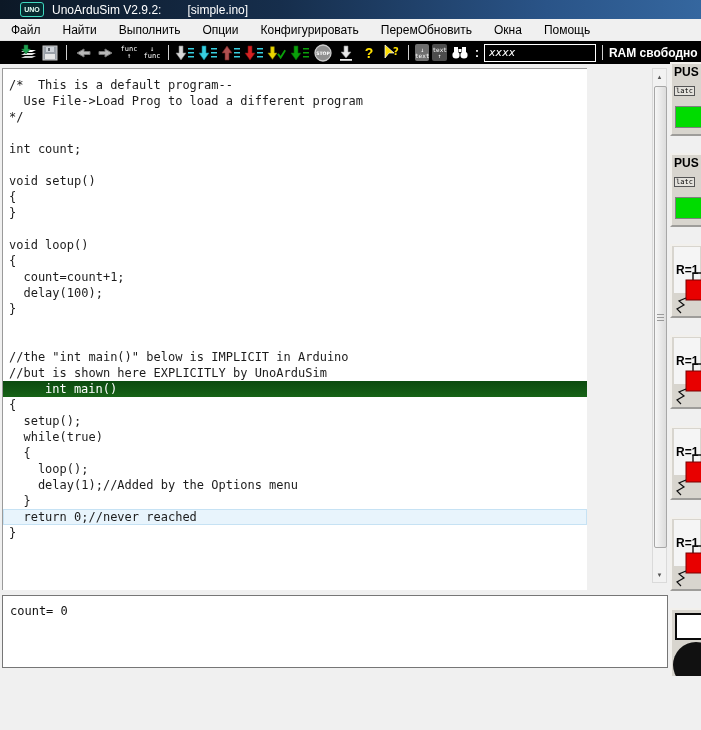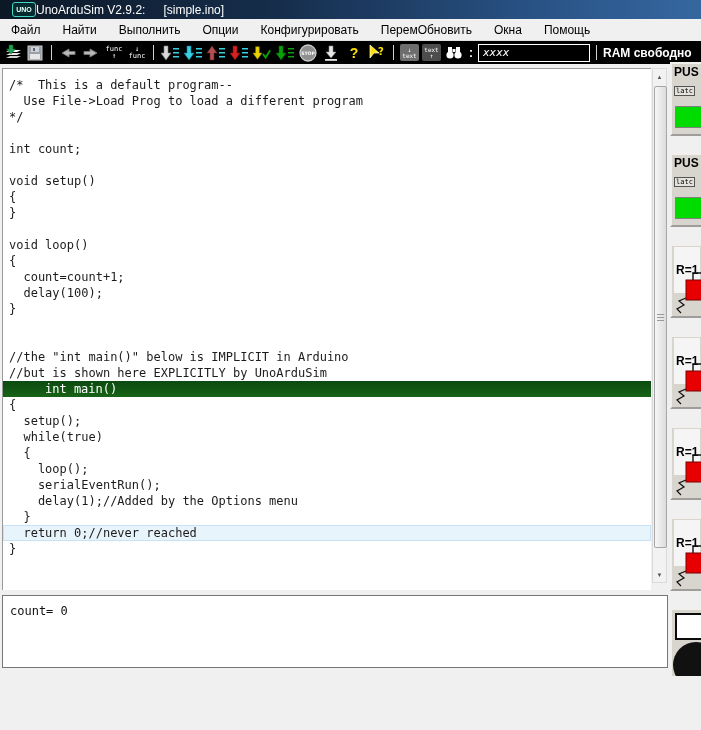--- a/index.html
+++ b/index.html
@@ -1,45 +1,45 @@
 <!DOCTYPE html>
 <html><head>
 <meta charset="utf-8">
 <style>
   html,body{margin:0;padding:0;background:#888;}
   #window{position:relative;width:701px;height:730px;background:#f0f0f0;overflow:hidden;
           font-family:"Liberation Sans",sans-serif;}
   
   .titlebar{position:absolute;left:0;top:0;width:701px;height:19px;
     background:linear-gradient(90deg,#0c1826 0%,#162e4c 40%,#2a5488 78%,#35679f 100%);
-    color:#fff;font-size:12px;display:flex;align-items:center;padding-left:12px;box-sizing:border-box;}
+    color:#fff;font-size:12px;display:flex;align-items:center;gap:8px;padding-left:20px;box-sizing:border-box;}
   .uno-icon{width:22px;height:13px;background:#062a30;border:1px solid #3fd9c0;border-radius:3px;
     color:#eafff6;font-size:7px;font-weight:bold;display:flex;align-items:center;justify-content:center;flex:0 0 auto;}
   .title-doc{margin-left:18px;}
   
   .menubar{position:absolute;left:0;top:19px;width:579px;height:22px;background:#f0f0f0;
     display:flex;align-items:center;font-size:12px;color:#000;border-bottom:1px solid #e2e2e2;box-sizing:border-box;}
   .menu-item{padding:3px 11px;white-space:nowrap;cursor:default;}
   
   .toolbar{position:absolute;left:0;top:41px;width:701px;height:23px;background:#000;
-    display:flex;align-items:center;gap:3px;padding:0 2px;box-sizing:border-box;}
+    display:flex;align-items:center;gap:3px;padding:0 17px;box-sizing:border-box;}
   .ticon{width:20px;height:18px;display:flex;align-items:center;justify-content:center;flex:0 0 auto;}
   .tsep{width:1px;height:15px;background:#cfcfcf;margin:0 3px;flex:0 0 auto;}
   .funcicon{display:flex;flex-direction:column;align-items:center;color:#fff;
     font-size:7px;line-height:7px;font-family:"DejaVu Sans Mono",monospace;}
   .txticon{width:19px;height:17px;border-radius:2px;display:flex;flex-direction:column;align-items:center;
     justify-content:center;color:#fff;font-size:6px;line-height:6px;font-family:"DejaVu Sans Mono",monospace;}
   .txtdark{background:#6e6e6e;} .txtdarker{background:#4d4d4d;}
   .help-q{color:#ffe000;font-weight:bold;font-size:14px;}
   .colon{color:#fff;font-weight:bold;font-size:12px;margin:0 2px;}
   .find-input{width:102px;height:14px;background:#000;border:1px solid #fff;color:#fff;
     font:italic 11px "DejaVu Sans Mono",monospace;padding:1px 4px;}
   .ram{color:#fff;font-weight:bold;font-size:12px;white-space:nowrap;}
   
-  .editor{position:absolute;left:2px;top:68px;width:649px;height:522px;background:#fff;
+  .editor{position:absolute;left:2px;top:68px;width:585px;height:522px;background:#fff;
     border-top:1px solid #9a9a9a;border-left:1px solid #9a9a9a;box-sizing:border-box;
     padding-top:8px;overflow:hidden;font:12px/16px "DejaVu Sans Mono",monospace;color:#1c1c1c;}
   .code-line{height:16px;padding-left:6px;white-space:pre;}
   .code-line.exec{background:linear-gradient(180deg,#0c4a10,#176317);color:#fff;padding-left:42px;}
   .code-line.sel{background:#e8f4fc;box-shadow:inset 0 0 0 1px #c6e2f4;}
   
   .vscroll{position:absolute;left:652px;top:68px;width:15px;height:515px;background:#f2f2f2;
     border:1px solid #dadada;box-sizing:border-box;}
   .sb-btn{position:absolute;left:0;width:13px;height:15px;display:flex;align-items:center;justify-content:center;
     font-size:6px;color:#555;background:#f2f2f2;}
@@ -233,21 +233,20 @@
       <div class="code-line"></div>
       <div class="code-line"></div>
       <div class="code-line">//the "int main()" below is IMPLICIT in Arduino</div>
       <div class="code-line">//but is shown here EXPLICITLY by UnoArduSim</div>
       <div class="code-line exec">int main()</div>
       <div class="code-line">{</div>
       <div class="code-line">  setup();</div>
       <div class="code-line">  while(true)</div>
       <div class="code-line">  {</div>
       <div class="code-line">    loop();</div>
-      <div class="code-line">    serialEventRun();</div>
       <div class="code-line">    delay(1);//Added by the Options menu</div>
       <div class="code-line">  }</div>
       <div class="code-line sel">  return 0;//never reached</div>
       <div class="code-line">}</div>
     </div>
 
   <div class="vscroll">
     <div class="sb-btn sb-up">▲</div>
     <div class="sb-thumb">
       <div class="sb-grip"></div>

